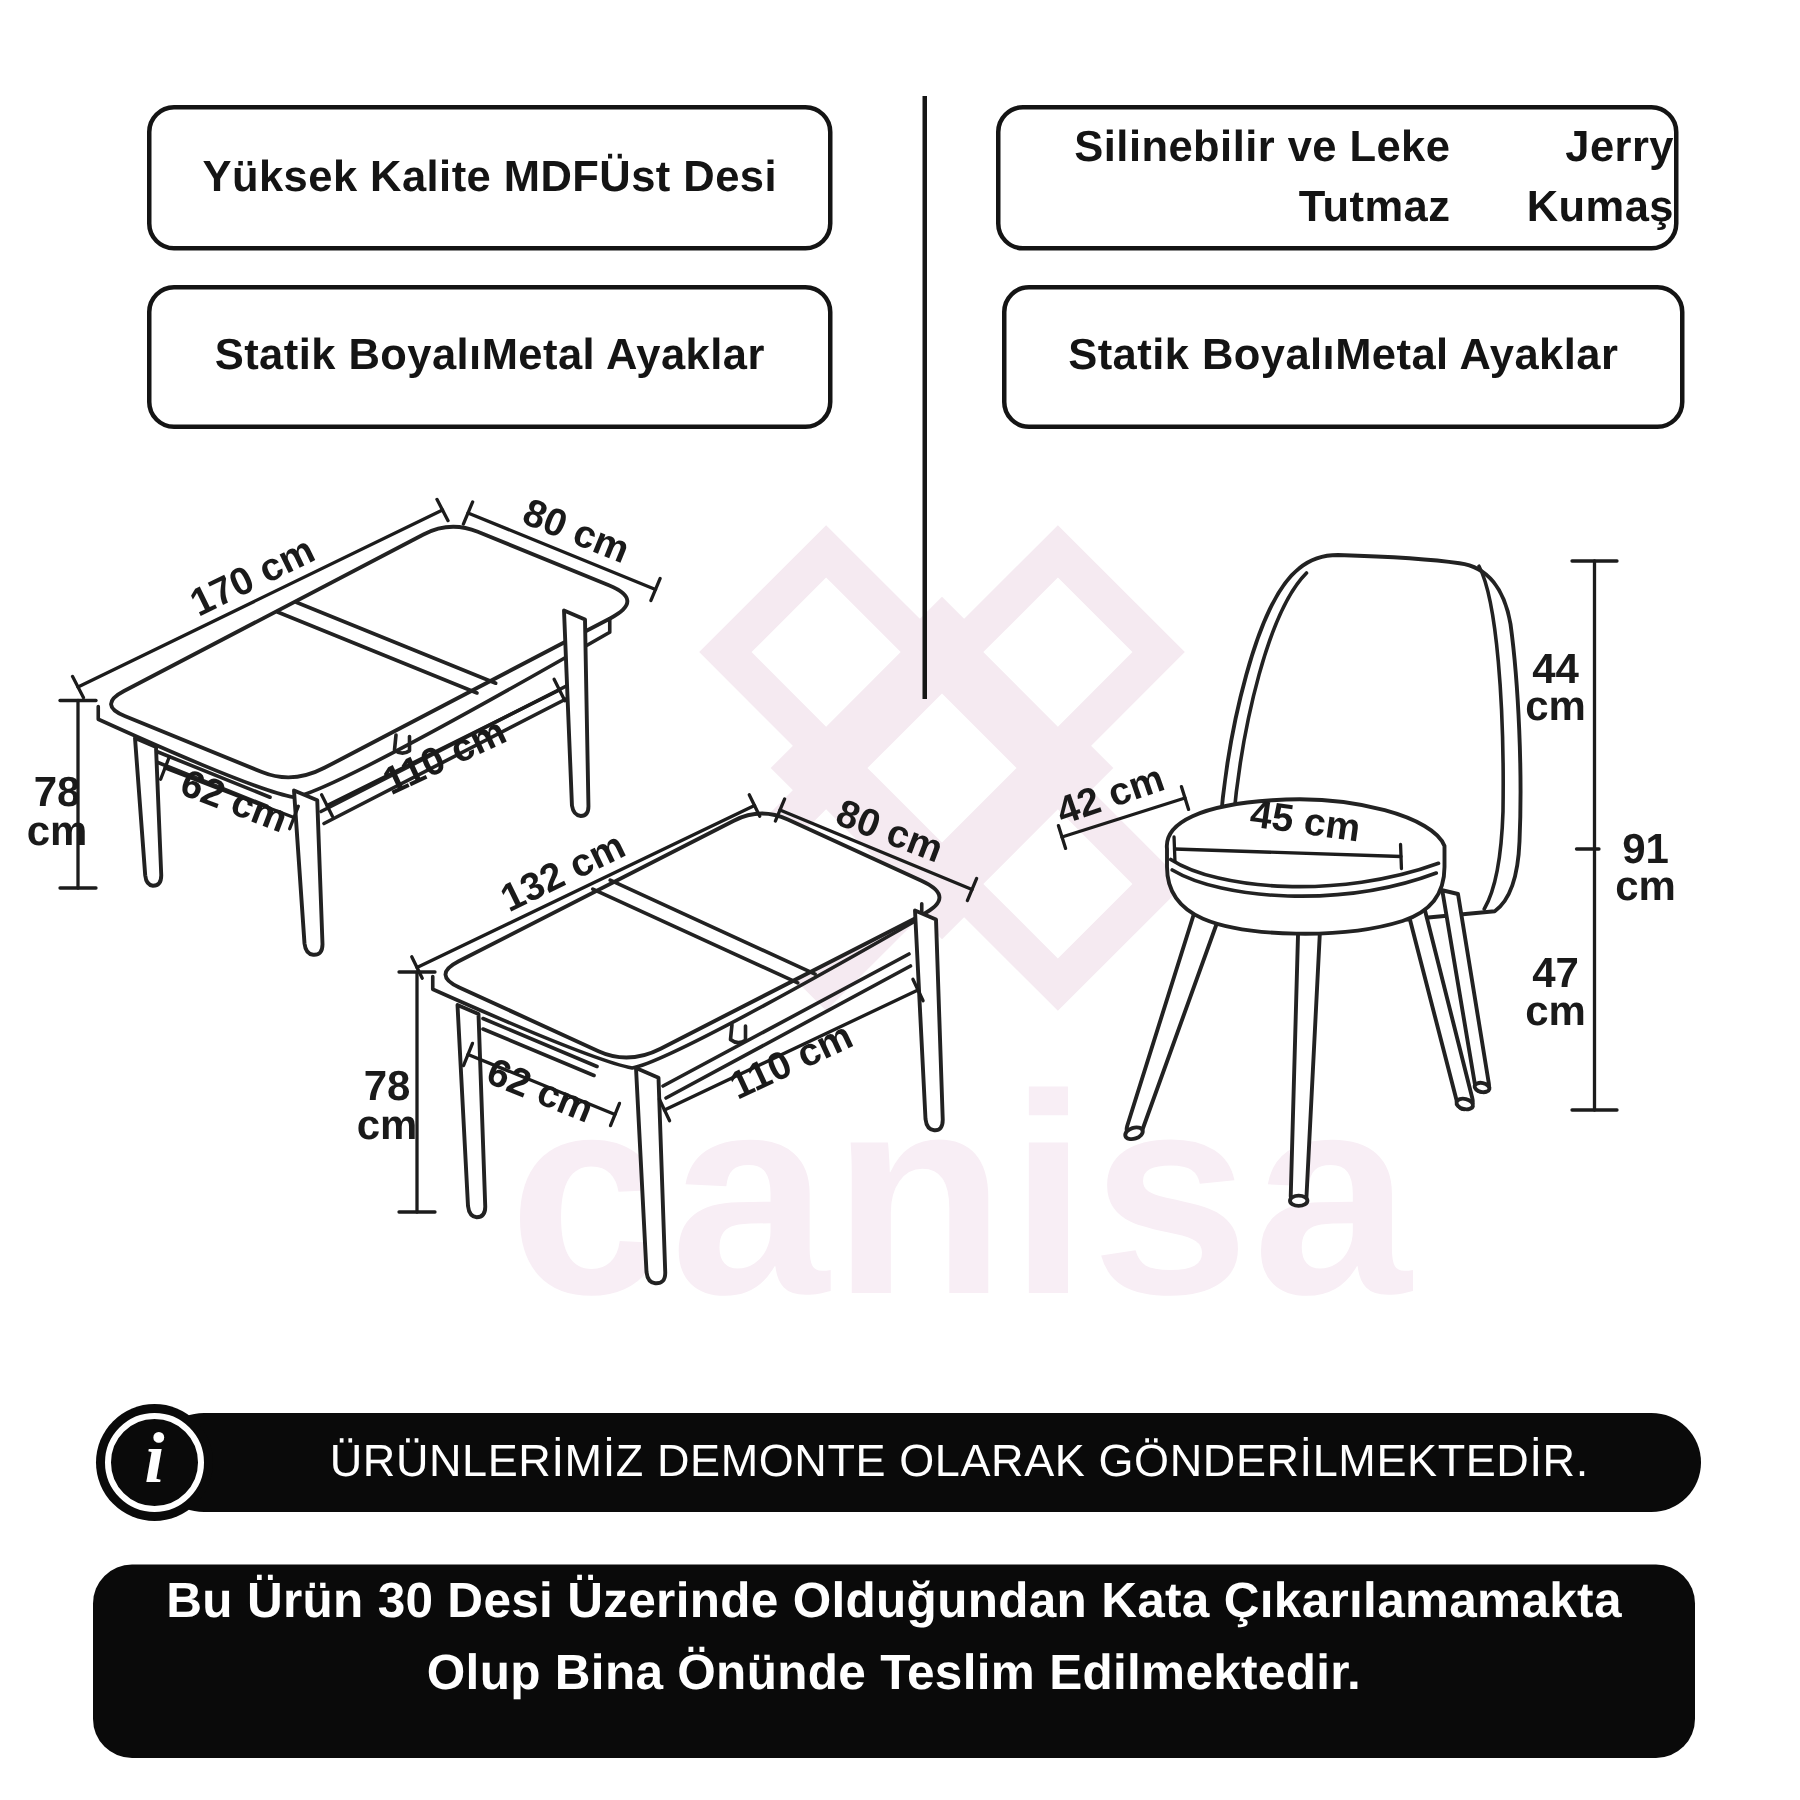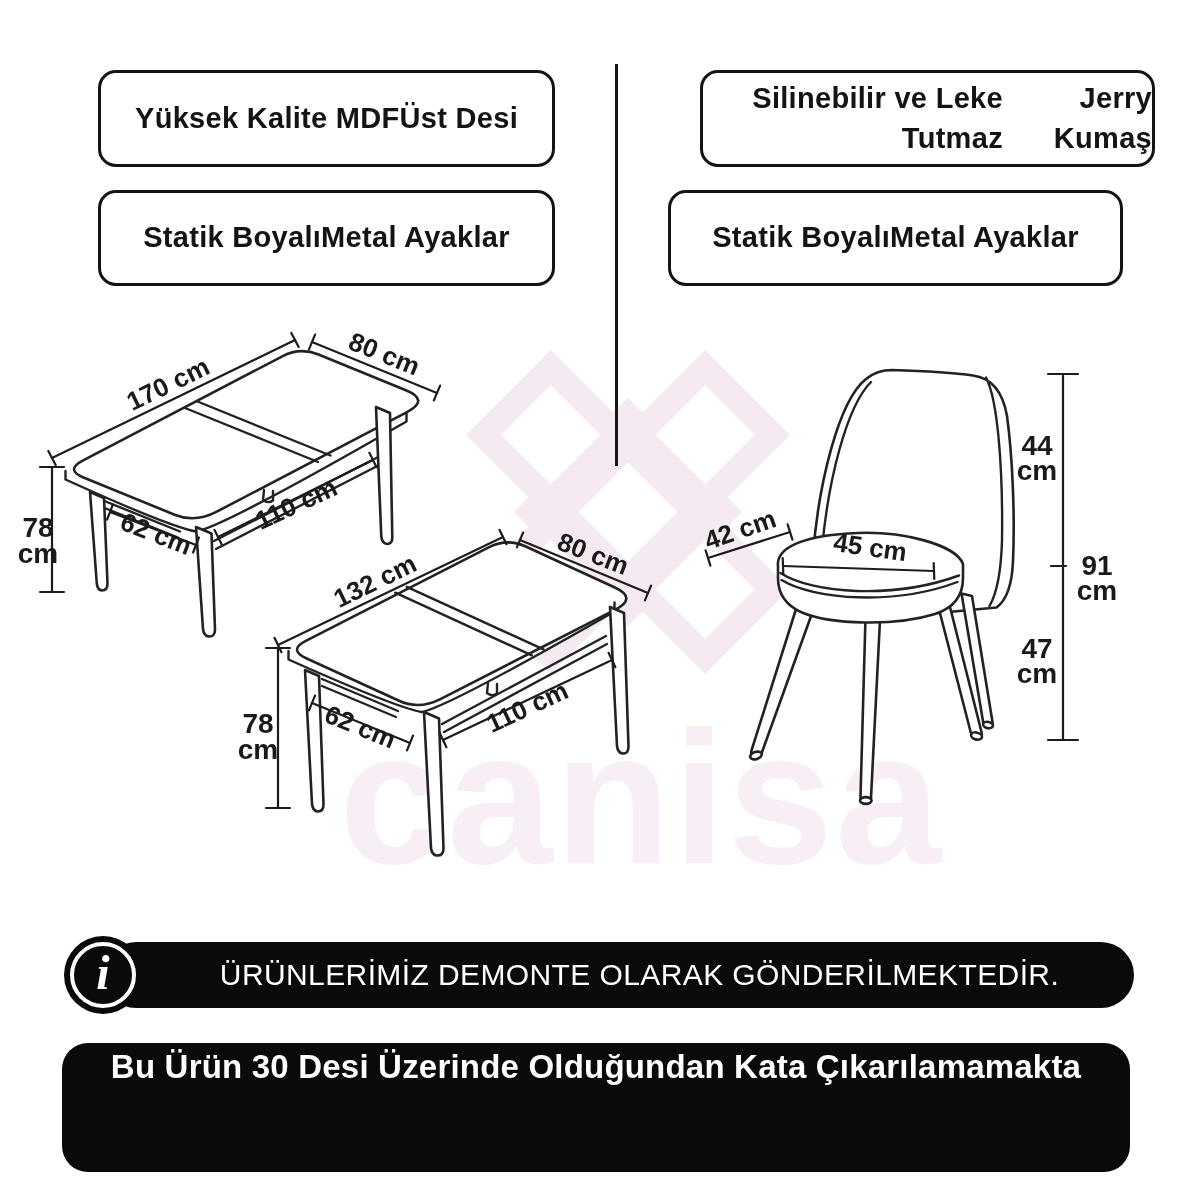--- a/index.html
+++ b/index.html
@@ -17,21 +17,21 @@
   
   .fbox {
     position:absolute; box-sizing:border-box; background:#ffffff;
     border:3px solid #141414; border-radius:18px;
     display:flex; flex-direction:row; justify-content:center; align-items:center;
     text-align:right; font-size:29px; font-weight:700; line-height:1.35;
     letter-spacing:0.3px; color:#141414;
   }
   .fbox.b1 { left:98px;  top:70px;  width:457px; height:97px; }
   .fbox.b2 { left:98px;  top:190px; width:457px; height:96px; }
-  .fbox.b3 { left:700px; top:70px;  width:455px; height:97px; }
+  .fbox.b3 { left:664px; top:70px;  width:455px; height:97px; }
   .fbox.b4 { left:668px; top:190px; width:455px; height:96px; }
   .vdivider { position:absolute; left:615px; top:64px; width:3px; height:402px; background:#161616; }
   
   .info-banner {
     position:absolute; left:103px; top:942px; width:1031px; height:66px;
     background:#0a0a0a; border-radius:34px; color:#ffffff;
     display:flex; align-items:center; justify-content:center;
     font-size:30px; font-weight:400; letter-spacing:0.4px; padding-left:42px;
     box-sizing:border-box;
   }
@@ -243,15 +243,16 @@
   <div class="info-banner">
     <span>ÜRÜNLERİMİZ DEMONTE OLARAK GÖNDERİLMEKTEDİR.</span>
   </div>
   <div class="info-icon">
     <div class="ring"></div>
     <span class="glyph">i</span>
   </div>
 
   <div class="delivery-banner">
     <div>Bu Ürün 30 Desi Üzerinde Olduğundan Kata Çıkarılamamakta</div>
+    <div>Olup Bina Önünde Teslim Edilmektedir.</div>
   </div>
 
 </div>
 
 </body></html>

